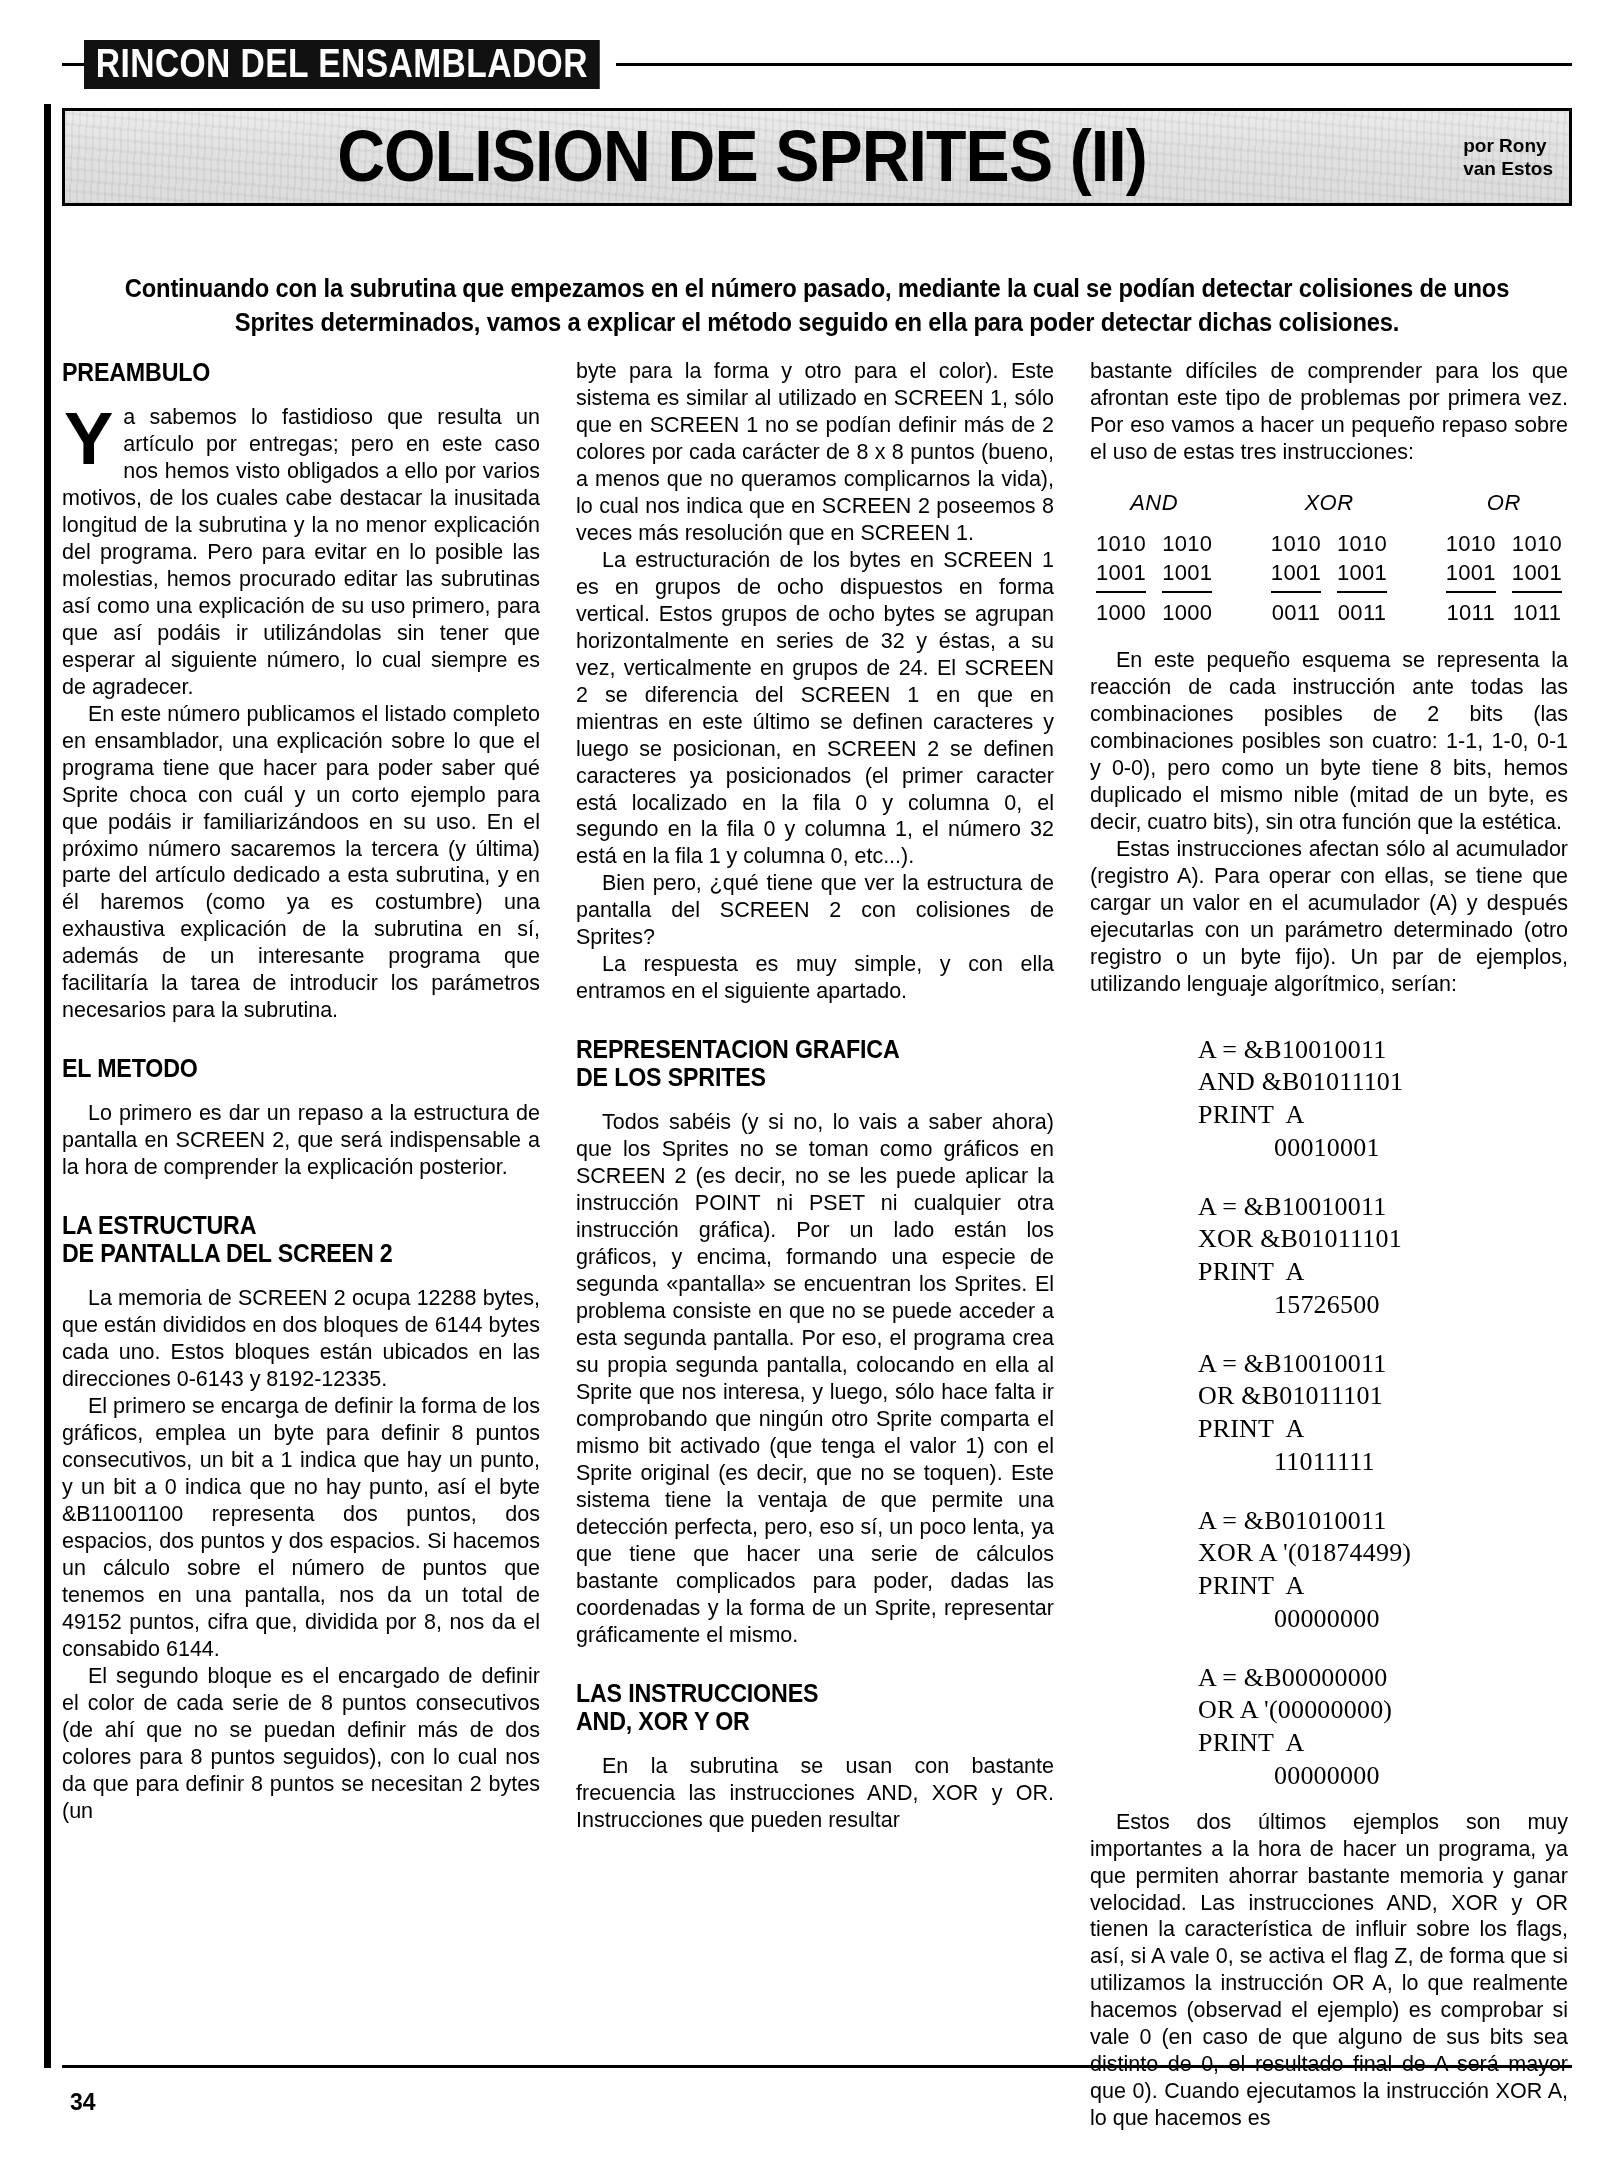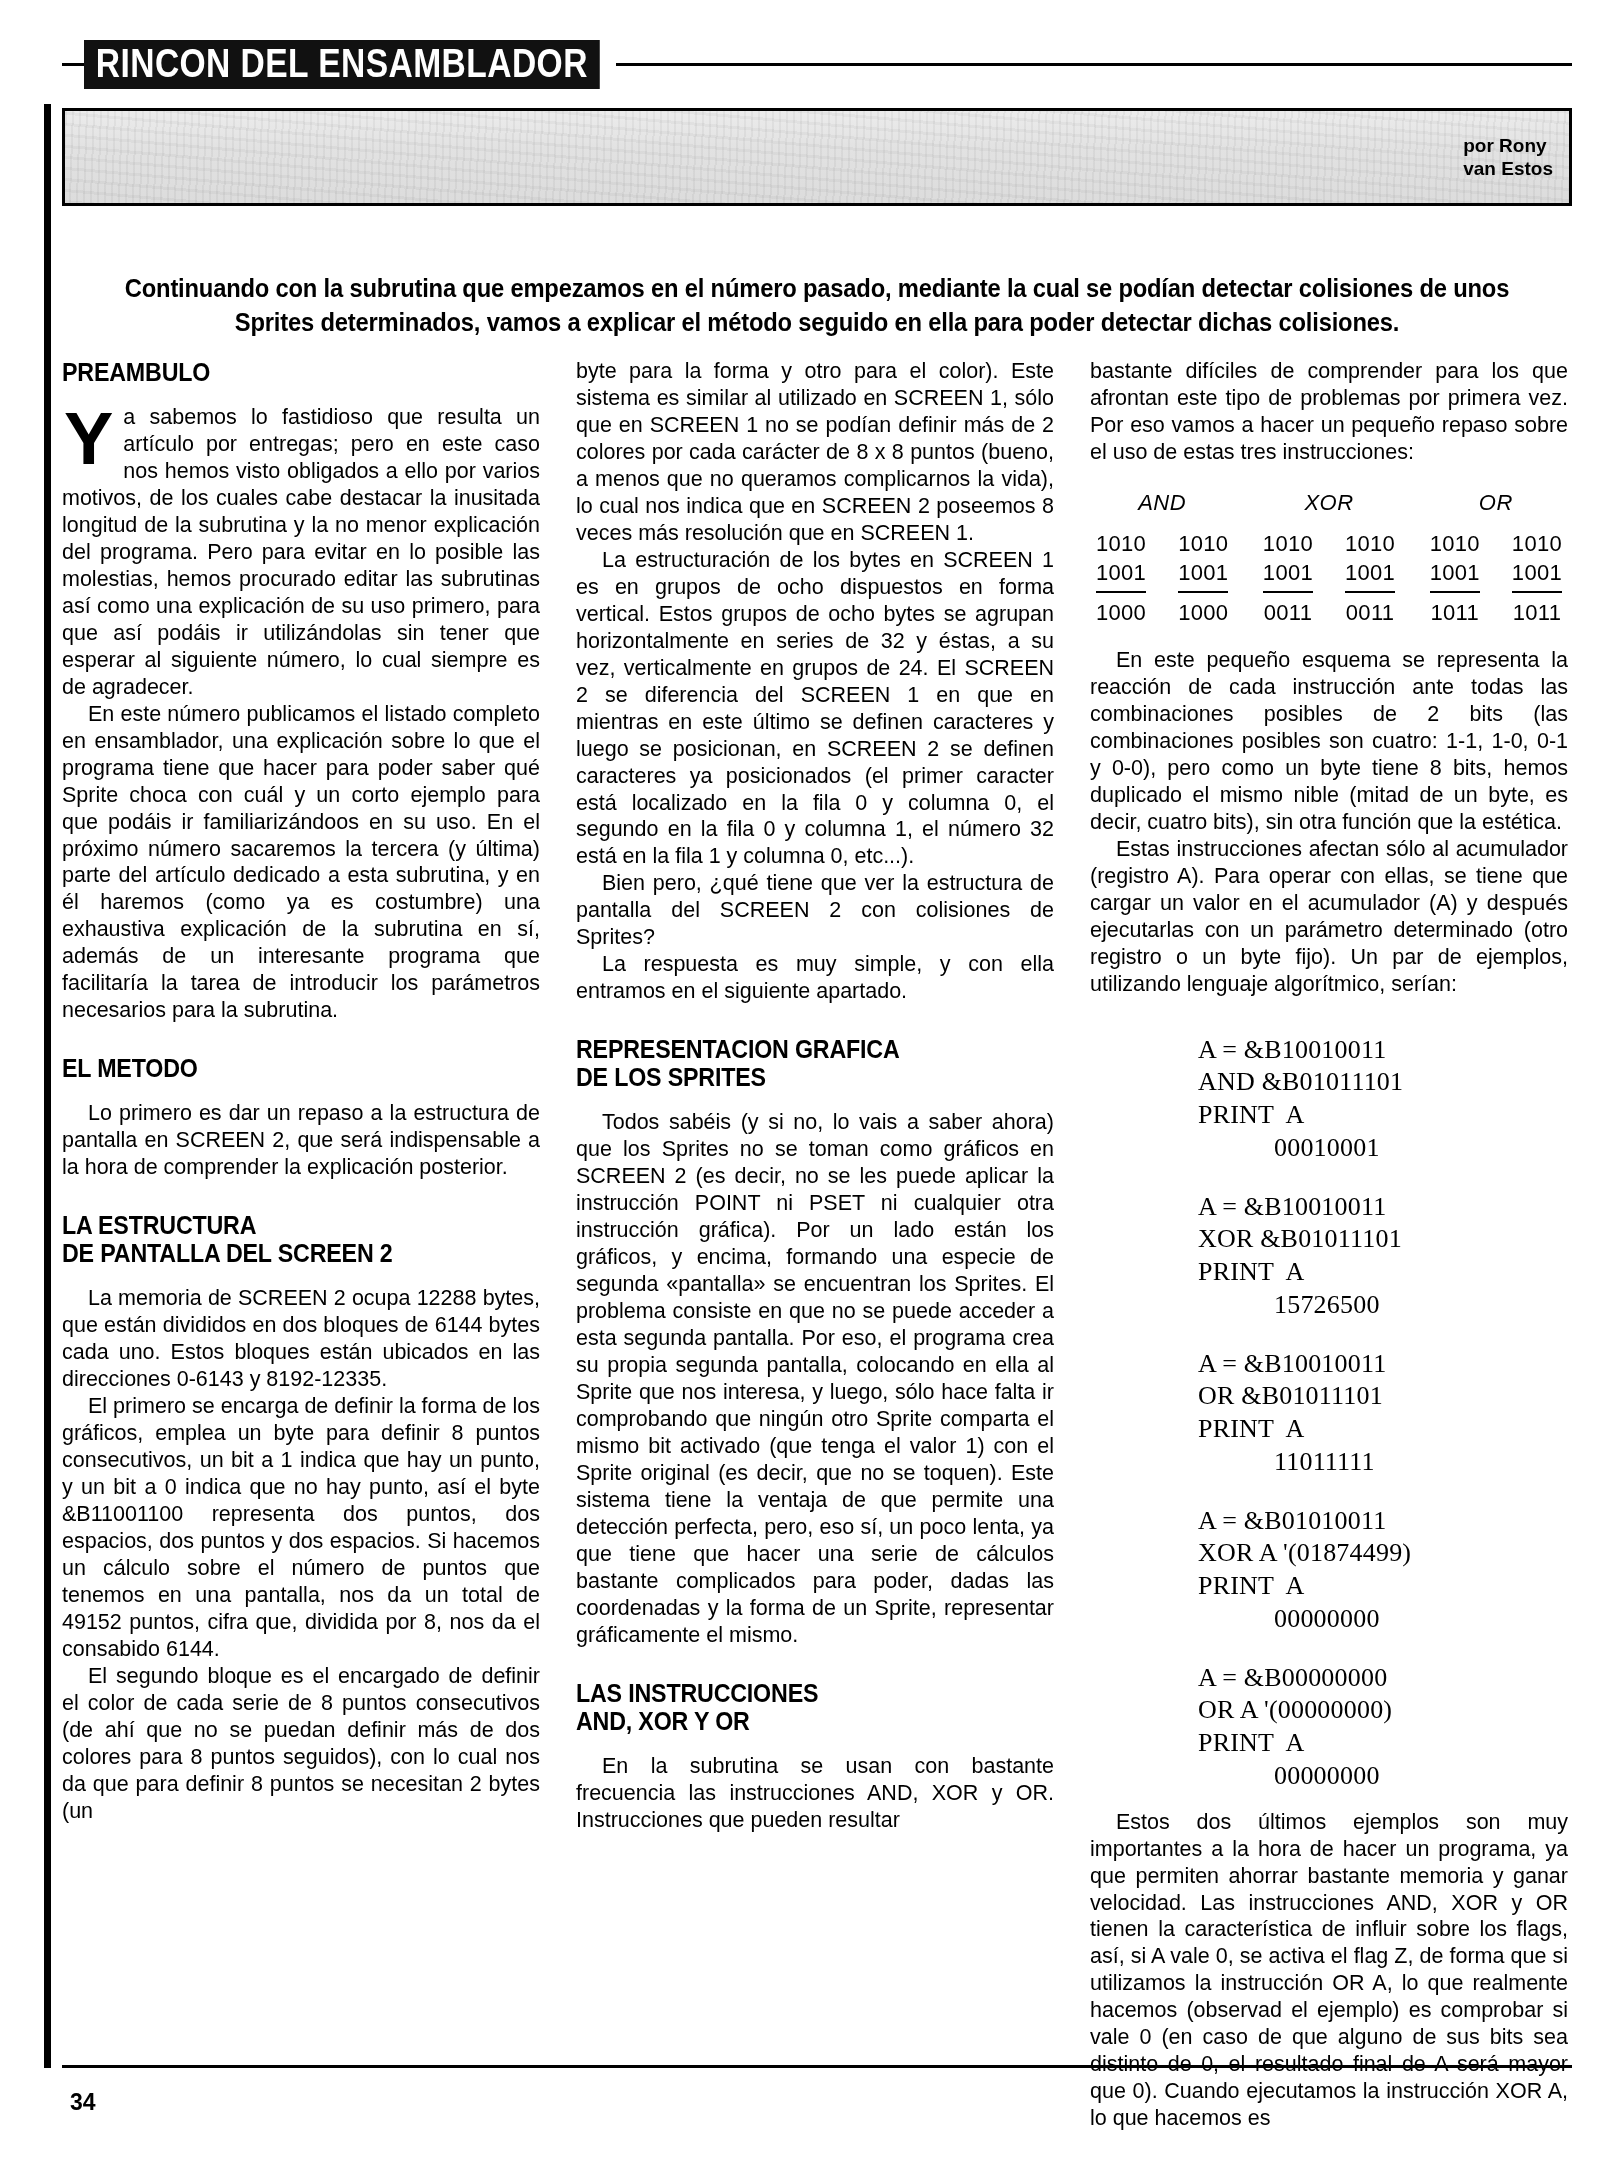--- a/index.html
+++ b/index.html
@@ -192,21 +192,21 @@
     line-height: 1.32;
   }
   .truth-op .op-name {
     display: block;
     margin-bottom: 12px;
     letter-spacing: 0.5px;
     font-style: italic;
   }
   .truth-cols {
     display: flex;
-    gap: 32px;
+    gap: 16px;
   }
   .truth-col {
     display: flex;
     flex-direction: column;
     align-items: center;
   }
   .truth-col .rowv { letter-spacing: 0.3px; }
   .truth-col .rule {
     width: 100%;
     height: 2px;
@@ -259,20 +259,21 @@
 
   <div class="edge-bar"></div>
 
   <div class="kicker-row">
     <div class="kicker-rule-left"></div>
     <div class="kicker-box">RINCON DEL ENSAMBLADOR</div>
     <div class="kicker-rule-right"></div>
   </div>
 
   <div class="title-band">
+    <div class="title-text"><span>COLISION DE SPRITES (II)</span></div>
     <div class="byline">
       <div>por Rony</div>
       <div>van Estos</div>
     </div>
   </div>
 
   <div class="standfirst"><span>Continuando con la subrutina que empezamos en el número pasado, mediante la cual se podían detectar colisiones de unos Sprites determinados, vamos a explicar el método seguido en ella para poder detectar dichas colisiones.</span></div>
 
   <div class="columns">
 

